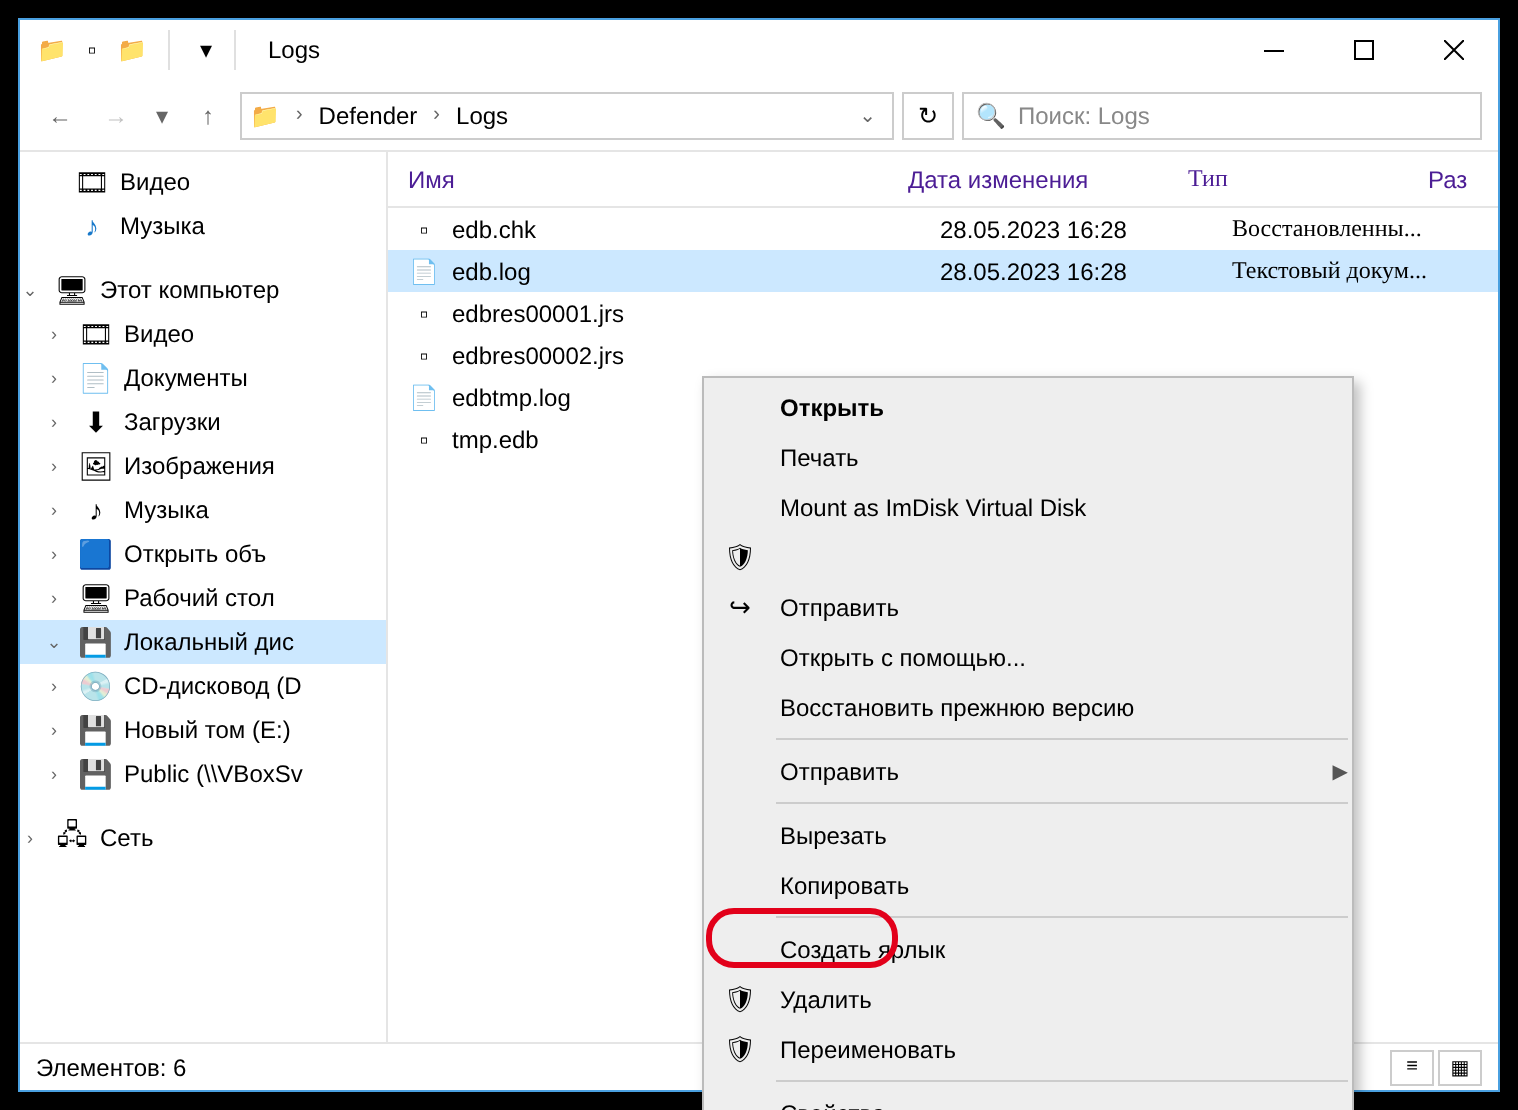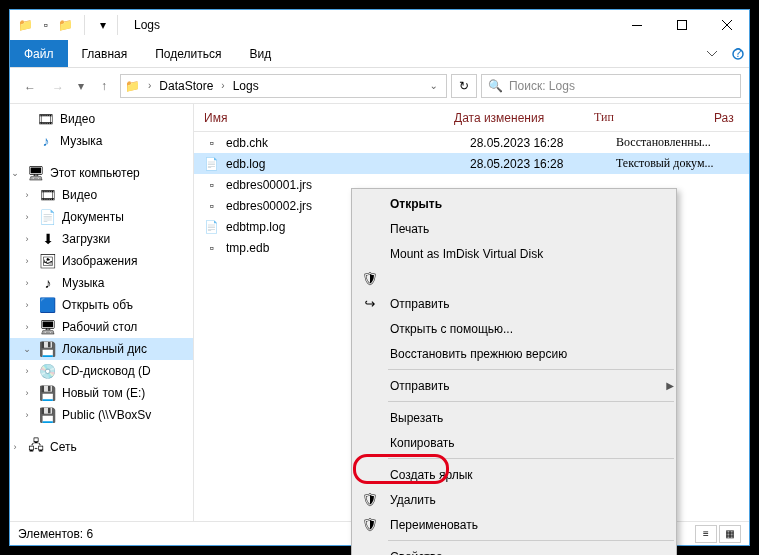--- a/index.html
+++ b/index.html
@@ -25,21 +25,21 @@
 .search { width: 260px; height: 24px; border: 1px solid #ccc; display: flex; align-items: center; padding: 0 6px; color: #888; gap: 6px; }
 .body { flex: 1; display: flex; overflow: hidden; }
 .sidebar { width: 184px; border-right: 1px solid #e5e5e5; overflow-y: auto; padding-top: 4px; }
 .side-item { height: 22px; display: flex; align-items: center; padding-left: 28px; gap: 6px; white-space: nowrap; }
 .side-item.group { padding-left: 16px; }
 .side-item.selected { background: #cce8ff; }
 .side-item .exp { width: 10px; display: inline-block; text-align: center; color: #666; font-size: 9px; margin-left: -16px; margin-right: 2px; }
 .side-item .icon { width: 16px; height: 16px; display: inline-flex; align-items: center; justify-content: center; font-size: 14px; }
 .side-spacer { height: 10px; }
 .filepane { flex: 1; display: flex; flex-direction: column; overflow: hidden; }
-.columns { height: 28px; display: flex; align-items: center; border-bottom: 1px solid #e5e5e5; color: #7f1d1d; }
+.columns { height: 28px; display: flex; align-items: center; border-bottom: 1px solid #e5e5e5; color: #4c1d95; }
 .col { padding: 0 10px; height: 100%; display: flex; align-items: center; border-right: 1px solid transparent; }
 .col.name { width: 250px; }
 .col.date { width: 140px; }
 .col.type { width: 120px; font-family: Liberation Serif, serif; }
 .col.size { flex: 1; text-align: right; }
 .filelist { flex: 1; }
 .file { height: 21px; display: flex; align-items: center; padding-left: 10px; gap: 6px; font-size: 12px; }
 .file.sel { background: #cce8ff; }
 .file .col.name { display: flex; align-items: center; gap: 6px; padding: 0; }
 .file .col { padding: 0 10px; }
@@ -83,47 +83,30 @@
           </svg>
         </div>
       <div>
           <svg width="10" height="10">
             <path d="M0 0L10 10M10 0L0 10" stroke="#000"></path>
           </svg>
         </div>
     </div>
   </div>
 
-  <div class="ribbon-tabs">
-    <div class="filetab">Файл</div>
-    <div class="tab">Главная</div>
-    <div class="tab">Поделиться</div>
-    <div class="tab">Вид</div>
-    <div class="expand">
-      <svg width="10" height="6">
-          <path d="M0 0L5 5L10 0" fill="none" stroke="#555"></path>
-        </svg>
-    </div>
-    <div style="width:22px;display:flex;align-items:center;justify-content:center">
-      <svg width="12" height="12">
-          <circle cx="6" cy="6" r="5" fill="none" stroke="#1979ca" stroke-width="1.5"></circle>
-          <text x="6" y="9" text-anchor="middle" font-size="8" fill="#1979ca">?</text>
-        </svg>
-    </div>
-  </div>
 
   <div class="navbar">
     <div class="navbtn">←</div>
     <div class="navbtn disabled">→</div>
     <div class="navbtn" style="width:14px">▾</div>
     <div class="navbtn">↑</div>
     <div class="breadcrumb">
       <span>📁</span>
       <span class="arrow">›</span>
-      <span>DataStore</span>
+      <span>Defender</span>
       <span class="arrow">›</span>
       <span>Logs</span>
       <span style="margin-left:auto" class="arrow">⌄</span>
     </div>
     <div class="refresh">↻</div>
     <div class="search">
       <span>🔍</span>
       <span>Поиск: Logs</span>
     </div>
   </div>

